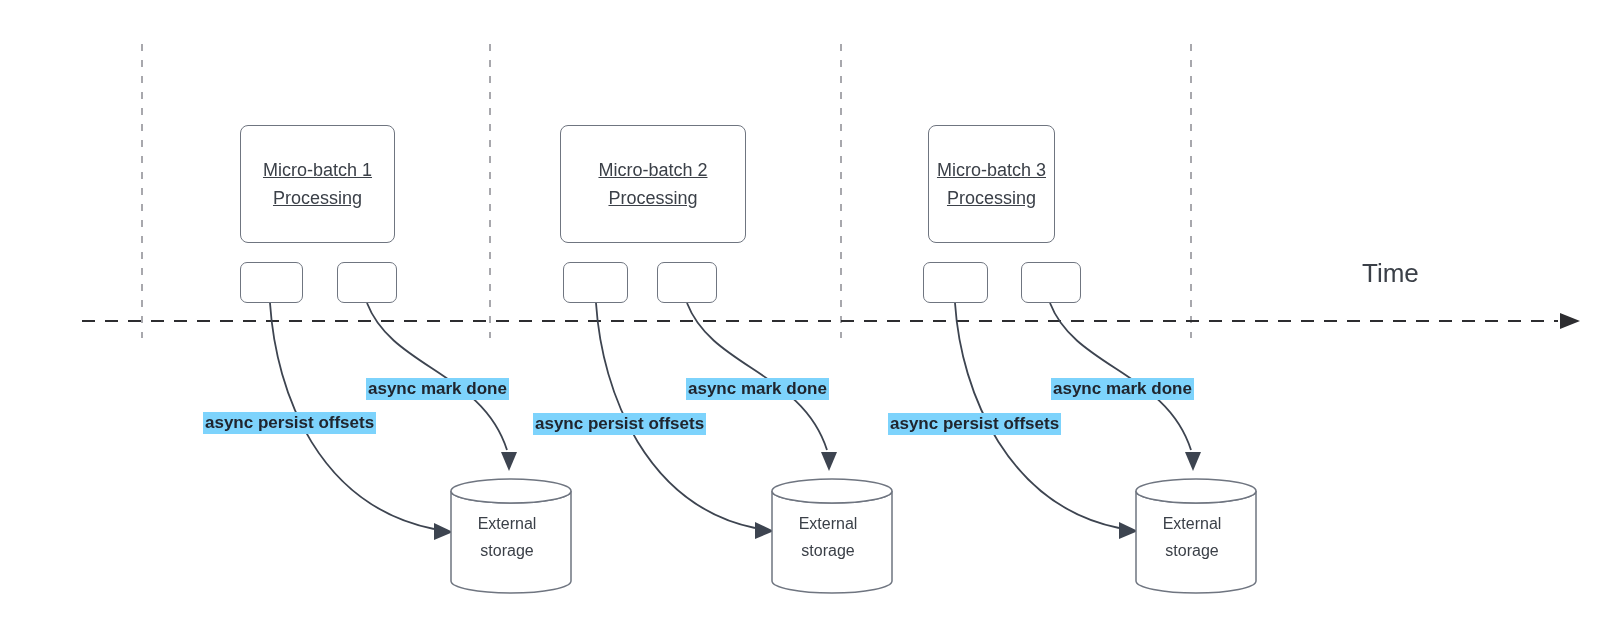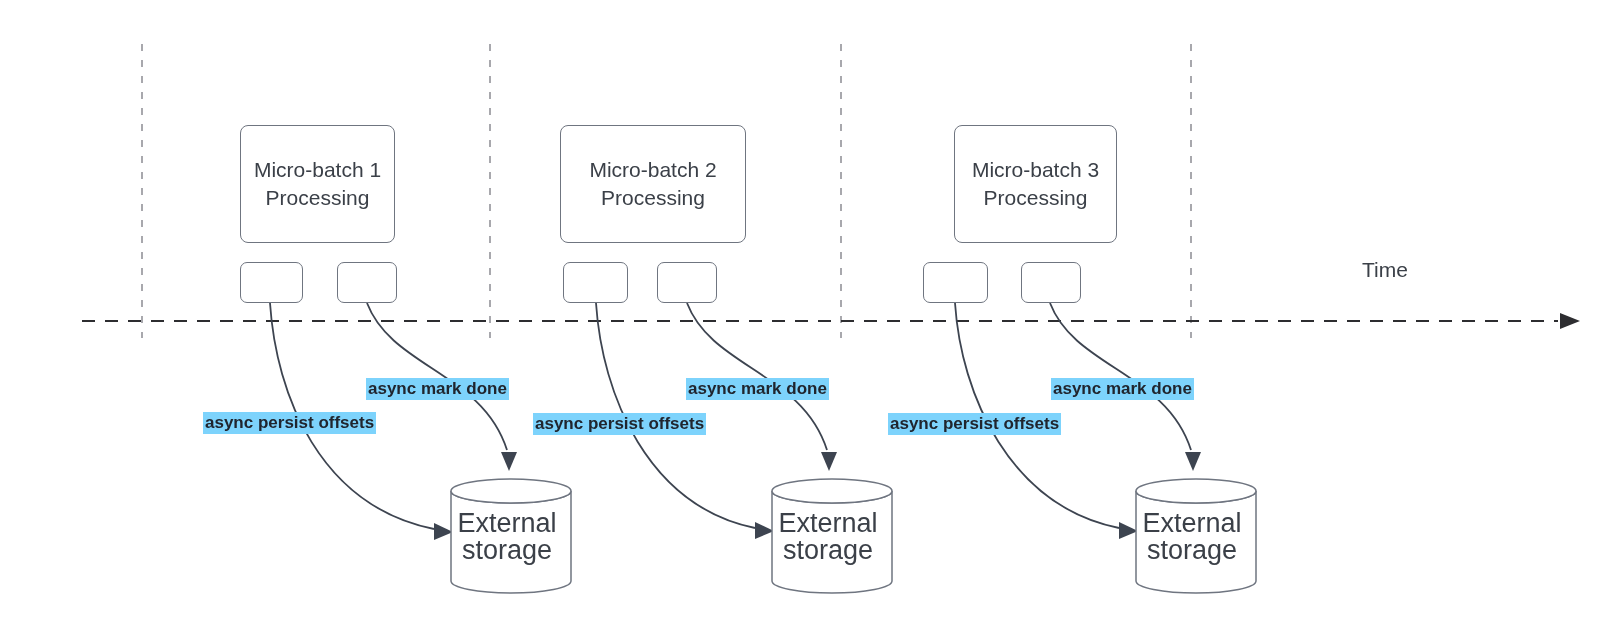--- a/index.html
+++ b/index.html
@@ -19,37 +19,37 @@
   .stage svg{position:absolute;left:0;top:0;}
   .gridline{stroke:var(--gridline);stroke-width:2;stroke-dasharray:7 9;fill:none;}
   .timeline-axis{stroke:var(--timeline);stroke-width:2;stroke-dasharray:13 10;fill:none;}
   .timeline-head{fill:var(--timeline);stroke:none;}
   .curve{stroke:var(--arrow);stroke-width:1.8;fill:none;}
   .curve-head{fill:var(--arrow);stroke:none;}
   .cyl{fill:#ffffff;stroke:var(--shape-border);stroke-width:1.5;}
   .box{
     position:absolute;background:#ffffff;border:1.5px solid var(--shape-border);
     border-radius:8px;display:flex;align-items:center;justify-content:center;
-    color:var(--text);font-size:21px;line-height:28px;text-align:center;
-    white-space:pre-line;box-sizing:border-box;
+    color:var(--text);font-size:18px;line-height:28px;text-align:center;
+    white-space:pre-line;box-sizing:border-box;text-decoration:underline;
   }
   .chip{
     position:absolute;background:#ffffff;border:1.5px solid var(--shape-border);
     border-radius:7px;box-sizing:border-box;
   }
   .flow-label{
     position:absolute;font-size:17px;font-weight:bold;color:var(--label-text);
     background:#7dd3fc;padding:1px 2px;white-space:nowrap;
   }
   .store-text{
     position:absolute;width:112px;text-align:center;color:var(--text);
-    font-size:27px;line-height:27px;white-space:pre-line;
+    font-size:16px;line-height:27px;white-space:pre-line;
   }
   .time-label{
-    position:absolute;font-size:21px;color:var(--text);white-space:nowrap;
+    position:absolute;font-size:26px;color:var(--text);white-space:nowrap;
   }
 </style>
 </head>
 <body>
 
 <div class="stage">
 
   <svg width="1600" height="642" viewBox="0 0 1600 642">
 
     <g>
@@ -102,21 +102,21 @@
 
   <div class="box" style="left:560px;top:125px;width:186px;height:118px">Micro-batch 2
 Processing</div>
   <div class="chip" style="left:563px;top:262px;width:65px;height:41px"></div>
   <div class="chip" style="left:657px;top:262px;width:60px;height:41px"></div>
   <div class="flow-label" style="left:533px;top:413px">async persist offsets</div>
   <div class="flow-label" style="left:686px;top:378px">async mark done</div>
   <div class="store-text" style="left:772px;top:510px">External
 storage</div>
 
-  <div class="box" style="left:954px;top:125px;width:163px;height:118px">Micro-batch 3
+  <div class="box" style="left:928px;top:125px;width:127px;height:118px">Micro-batch 3
 Processing</div>
   <div class="chip" style="left:923px;top:262px;width:65px;height:41px"></div>
   <div class="chip" style="left:1021px;top:262px;width:60px;height:41px"></div>
   <div class="flow-label" style="left:888px;top:413px">async persist offsets</div>
   <div class="flow-label" style="left:1051px;top:378px">async mark done</div>
   <div class="store-text" style="left:1136px;top:510px">External
 storage</div>
 
   <div class="time-label" style="left:1362px;top:258px">Time</div>
 

